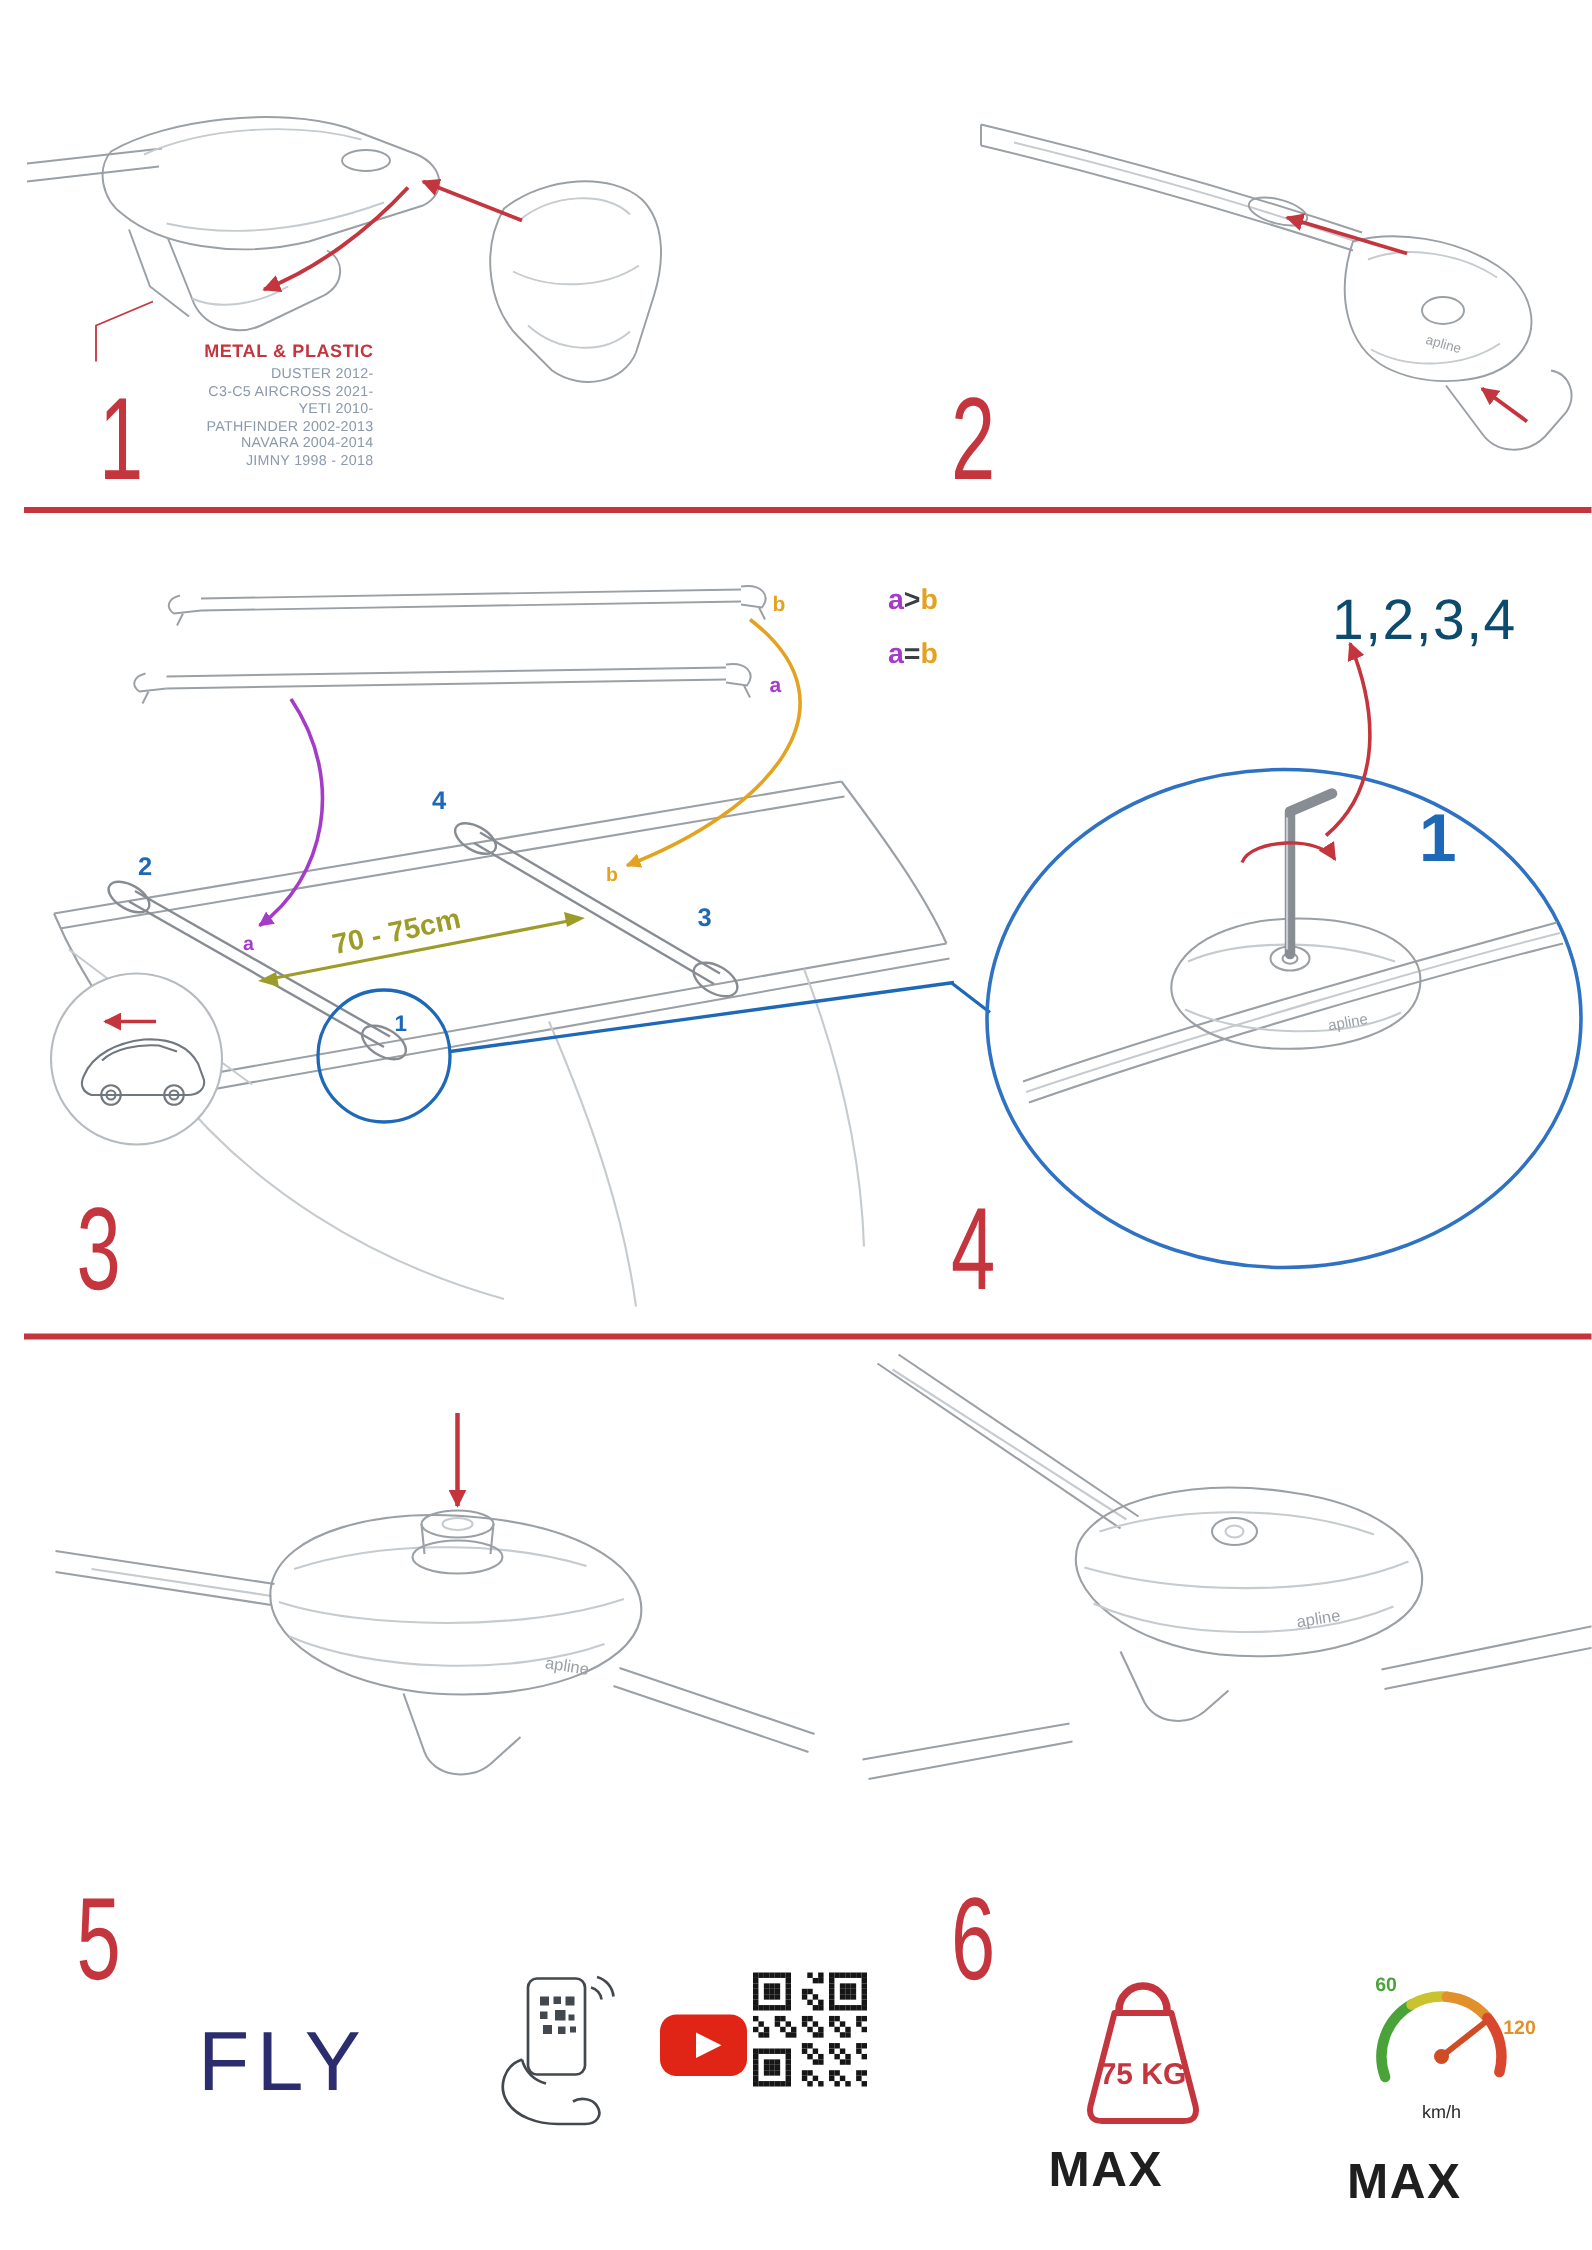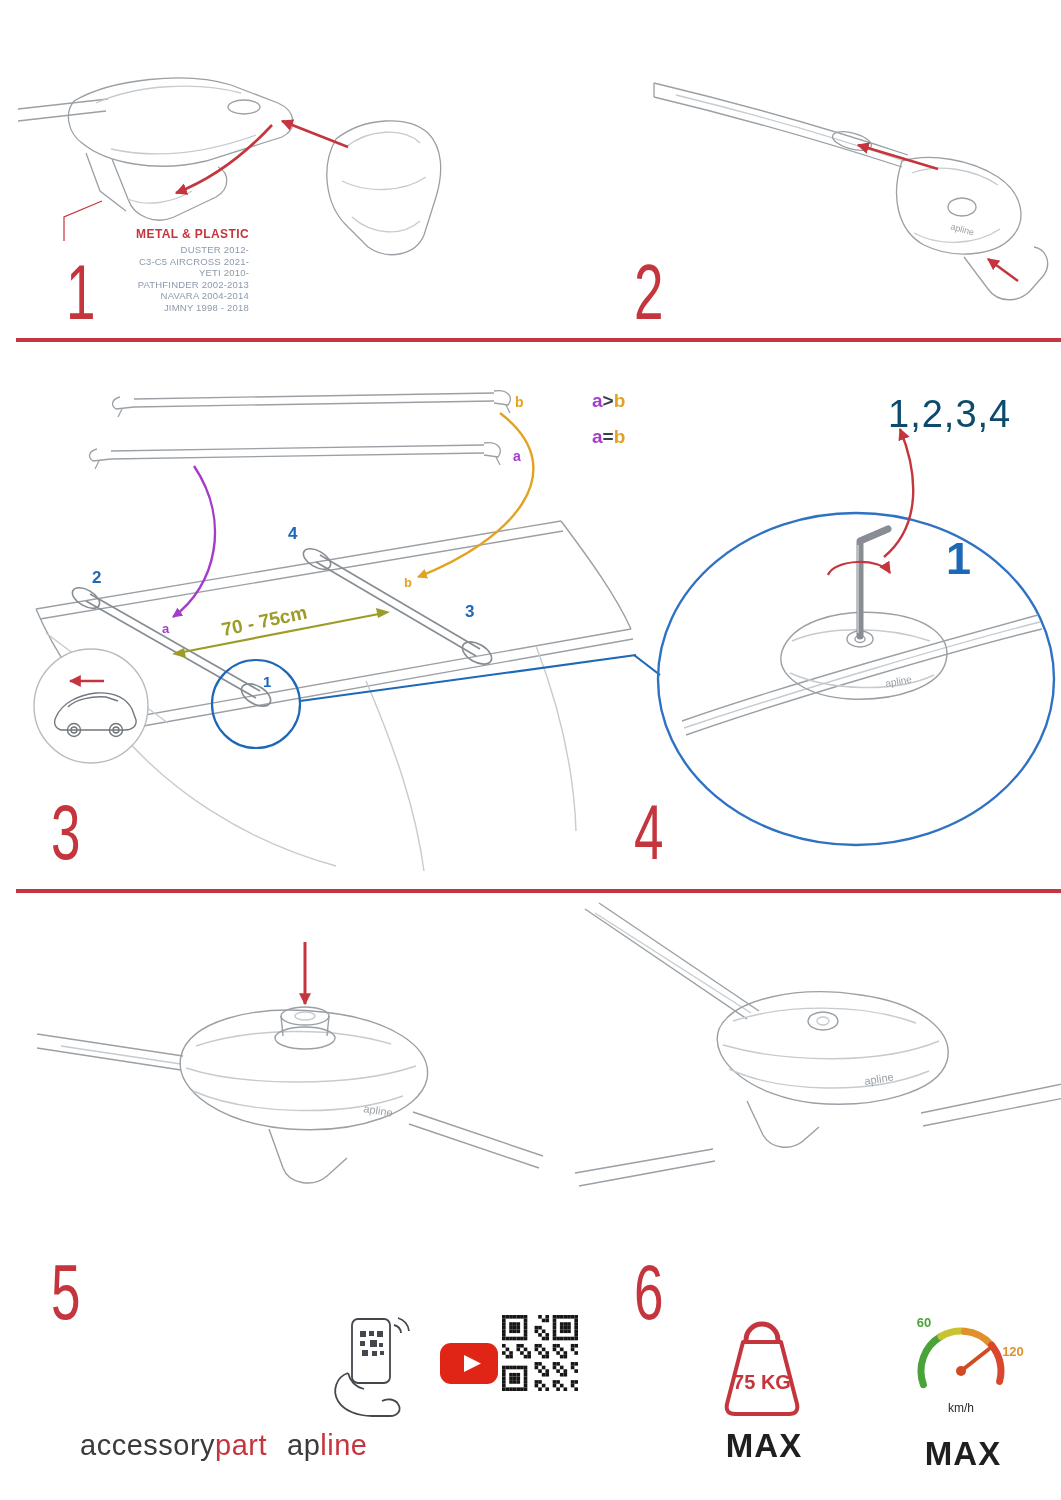--- a/index.html
+++ b/index.html
@@ -17,21 +17,21 @@
   .mat-label{color:#C4353E;font-size:12px;font-weight:bold;letter-spacing:.4px;margin-bottom:3px;}
   .model-line{font-size:9.5px;line-height:11.5px;letter-spacing:.2px;}
   .relations{position:absolute;left:576px;top:362px;font-size:19px;font-weight:bold;line-height:36px;}
   .rel-a{color:#A43BC9}.rel-op{color:#3A3F45}.rel-b{color:#E3A320}
   .seq-gray{position:absolute;left:872px;top:372px;font-size:38px;color:#0c4a6e;letter-spacing:1px;font-weight:400;}
   .big-blue-one{position:absolute;left:930px;top:512px;font-size:45px;font-weight:bold;color:#1E68B8;}
   .fly{position:absolute;left:116px;top:1320px;font-size:56px;color:#2B2D6E;letter-spacing:5px;}
   .brandline{position:absolute;left:64px;top:1408px;font-size:29px;letter-spacing:.5px;white-space:nowrap;}
   .b-dark{color:#3B3B3B}.b-red{color:#C4353E}
   .gap-left{margin-left:20px;}
-  .max-label{position:absolute;font-size:33px;font-weight:bold;color:#1F1F1F;letter-spacing:1px;text-align:center;}
+  .max-label{position:absolute;font-size:33px;font-weight:bold;color:#1F1F1F;letter-spacing:1px;text-align:left;}
   svg{position:absolute;overflow:visible;}
   svg.defsonly{width:0;height:0;}
 </style>
 </head>
 <body>
 
 <div class="page">
 
   <svg class="defsonly" aria-hidden="true">
     <defs>
@@ -257,23 +257,21 @@
         <path d="M18,285 L154,260"></path>
       <path d="M360,212 L506,182"></path>
         <path d="M362,225 L508,196"></path>
       <path d="M186,200 L202,234 C210,248 230,250 242,240 L258,226"></path>
     </g>
     <text x="304" y="184" font-size="11" fill="#9aa0a5" transform="rotate(-9 304 184)">apline</text>
   </svg>
 
   <div class="step-num" style="left:618px;top:1232px">6</div>
 
-  <div class="brandline">
-    <span class="b-dark">accessory</span><span class="b-red">part</span><span class="b-dark gap-left">ap</span><span class="b-red">line</span>
-  </div>
+  <div class="fly">FLY</div>
 
   <svg style="left:308px;top:1292px" width="92" height="106" viewBox="0 0 92 106">
     <g stroke="#43484e" fill="none" stroke-width="1.8">
       <rect x="28" y="6" width="38" height="64" rx="6"></rect>
       <path d="M70,12 A9,9 0 0 1 77,20"></path>
       <path d="M74,5 A15,15 0 0 1 85,18"></path>
       <path d="M24,60 C12,64 8,78 14,88 C20,98 34,103 48,103 L66,103 C74,103 78,97 74,91 C71,86 63,85 58,88"></path>
       <path d="M24,60 C26,68 32,74 40,76"></path>
     </g>
     <g fill="#43484e">

